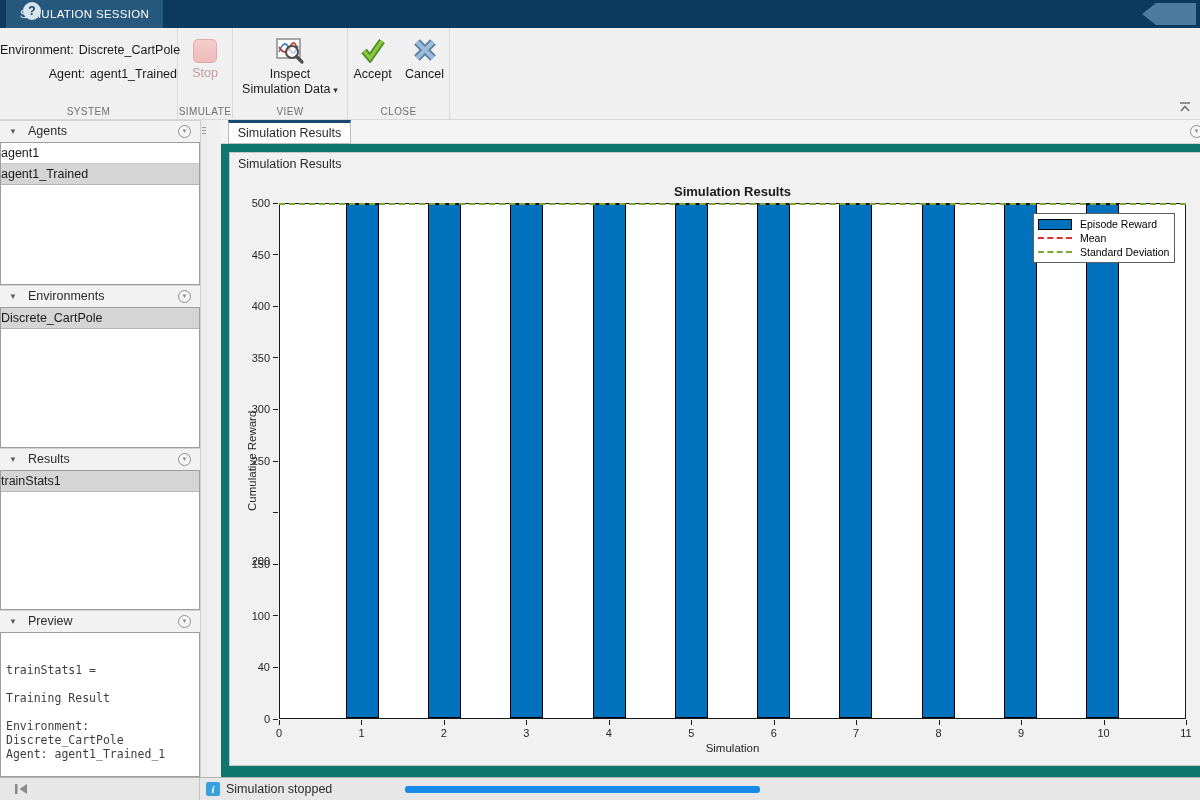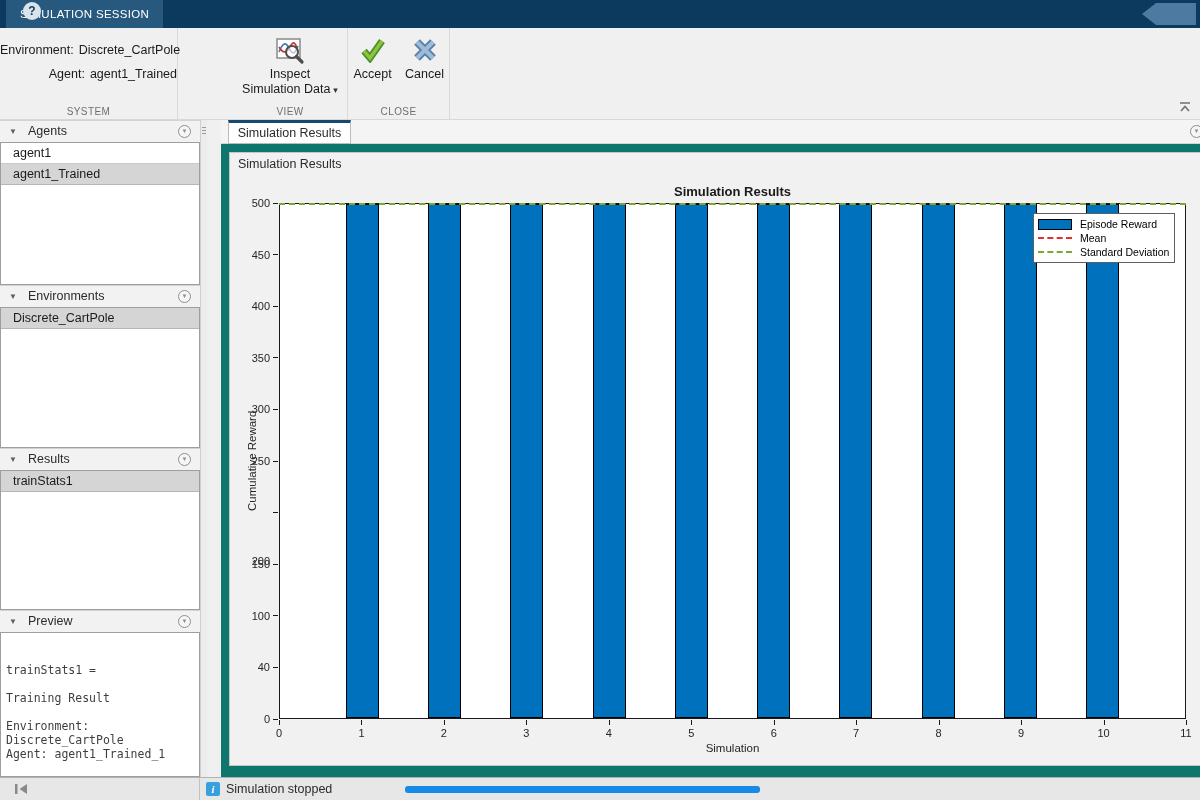--- a/index.html
+++ b/index.html
@@ -39,21 +39,21 @@
 
   
   #sidebar { position:absolute; left:0; top:120px; width:200px; height:657px; background:#f0f0f0; }
   .panel-header { height:22px; background:#f2f2f2; border-top:1px solid #d2d2d2; position:relative;
                   font-size:12.5px; color:#2b2b2b; line-height:21px; padding-left:28px; }
   .tri { position:absolute; left:9px; top:0; font-size:8px; color:#5d5d5d; line-height:21px; }
   .actions-icon { position:absolute; right:9px; top:4px; width:13px; height:13px; border-radius:50%;
                   border:1.5px solid #8f8f8f; color:#8f8f8f; font-size:6px; text-align:center; line-height:10px; background:#f6f6f6; }
   .panel-list { background:#fff; border:1px solid #9e9e9e; overflow:hidden; }
   #agents-list { height:143px; } #env-list { height:141px; } #results-list { height:140px; }
-  .list-item { height:21px; line-height:20px; padding-left:12px; font-size:12.5px; color:#1a1a1a; border-bottom:1px solid #cacaca; background:#fff; }
+  .list-item { height:21px; line-height:20px; padding-left:0; font-size:12.5px; color:#1a1a1a; border-bottom:1px solid #cacaca; background:#fff; }
   .list-item.selected { background:#d5d5d5; border-bottom:1px solid #b5b5b5; }
   #preview-box { height:145px; background:#fff; border:1px solid #9e9e9e; padding:5px 2px 2px 5px; }
   #preview-box pre { font-family:"DejaVu Sans Mono", monospace; font-size:11.5px; line-height:14px; color:#3e3e3e;margin-top:25px; }
 
   
   #vsplit { position:absolute; left:200px; top:120px; width:7px; height:657px; background:#ececec; border-left:1px solid #cfcfcf; }
   .grip { position:absolute; left:1px; top:5px; width:4px; }
   .grip i { display:block; height:1px; background:#9a9a9a; margin:2px 0; }
 
   
@@ -115,20 +115,27 @@
         <span class="lab">Environment:</span>
         <span class="val">Discrete_CartPole</span>
       </div>
       <div class="sys-row">
         <span class="lab">Agent:</span>
         <span class="val">agent1_Trained</span>
       </div>
       <div class="group-label">SYSTEM</div>
     </div>
 
+    <div class="tgroup" id="g-simulate">
+      <div>
+        <div id="stop-icon"></div>
+        <div id="stop-label">Stop</div>
+      </div>
+      <div class="group-label">SIMULATE</div>
+    </div>
 
     <div class="tgroup" id="g-close">
       <div class="tool-btn">
         <svg width="26" height="26" viewBox="0 0 26 26">
           <path d="M4 14 L10 21 L22 4" fill="none" stroke="#4e8f2a" stroke-width="7" stroke-linejoin="miter"></path>
           <path d="M4 14 L10 21 L22 4" fill="none" stroke="#8cc63f" stroke-width="3.4"></path>
         </svg>
         <div class="tlabel">Accept</div>
       </div>
       <div class="tool-btn">

